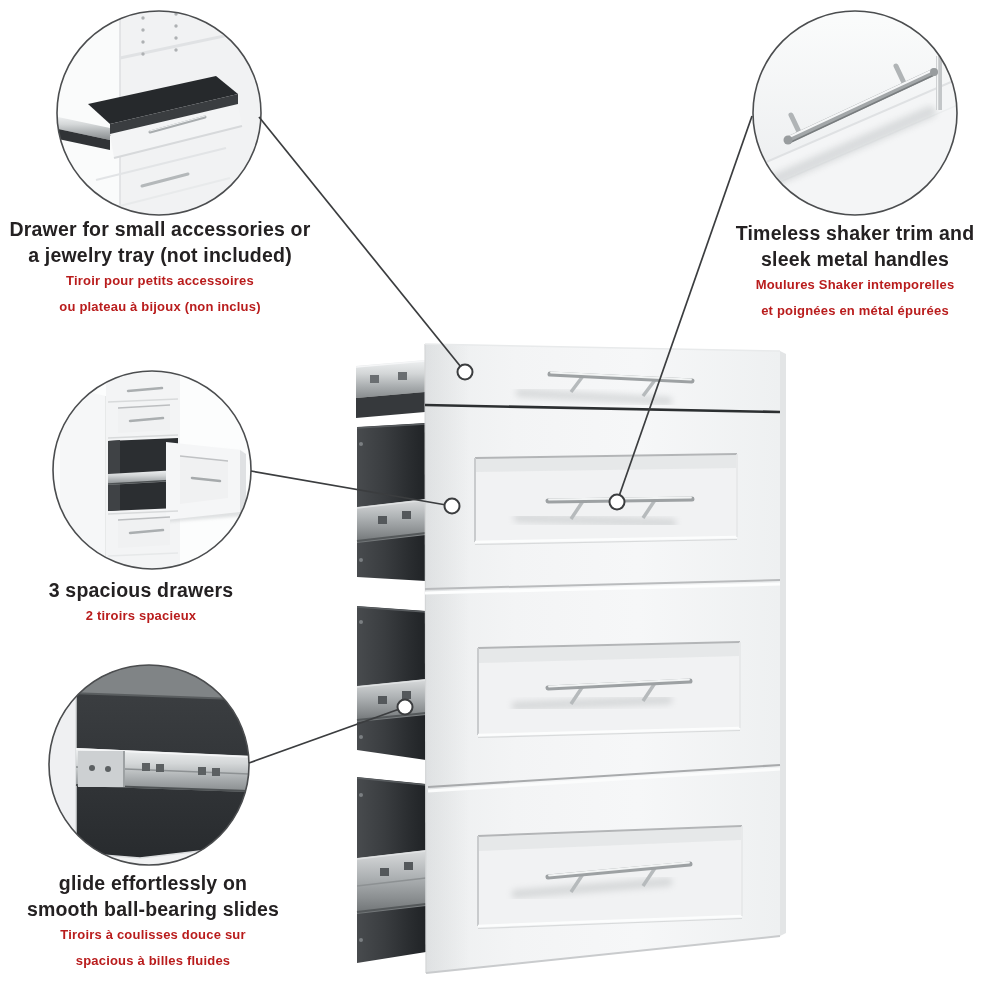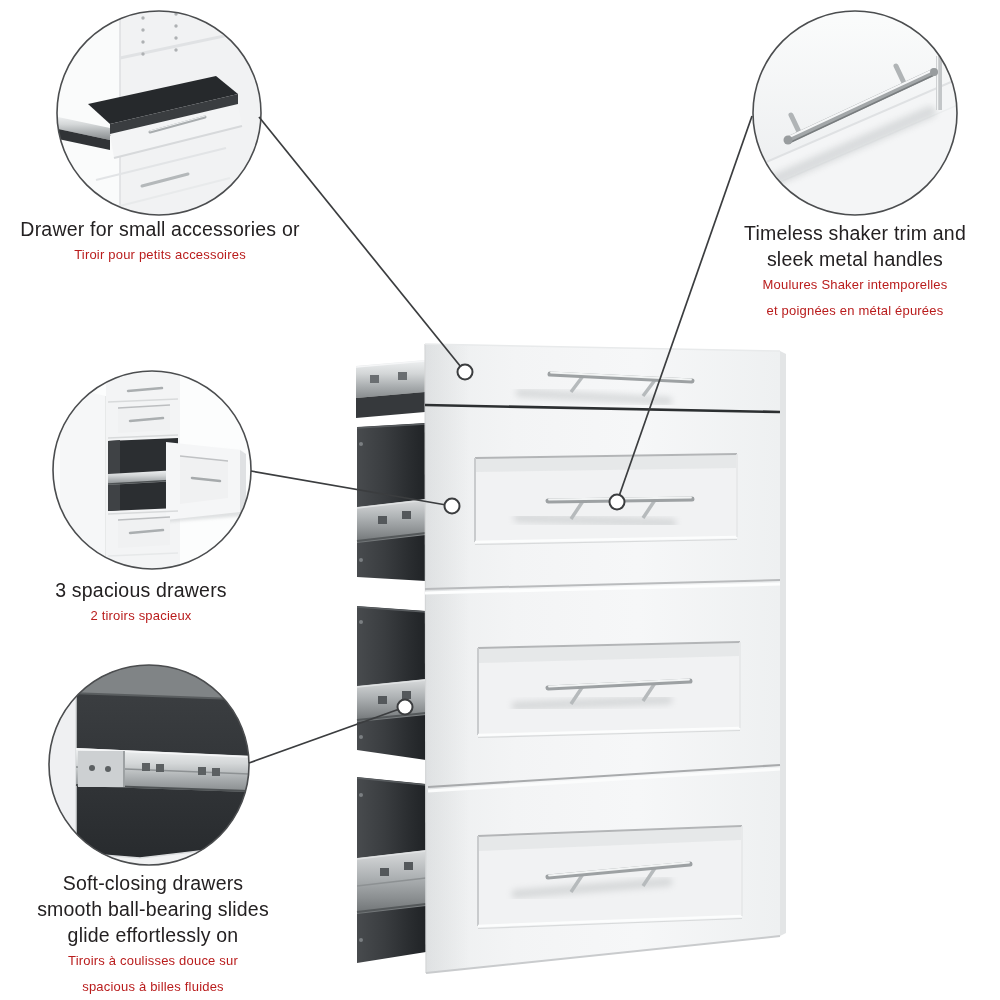--- a/index.html
+++ b/index.html
@@ -1,17 +1,17 @@
 <!DOCTYPE html>
 <html><head>
 <meta charset="utf-8">
 <style>
   html,body{margin:0;padding:0;background:#ffffff;}
   .stage{position:relative;width:1000px;height:1000px;background:#ffffff;overflow:hidden;
-         font-family:"Liberation Sans", sans-serif;}
+         font-family:"Liberation Sans", sans-serif;font-weight:bold;}
   .stage svg{position:absolute;left:0;top:0;}
   .callout-text{position:absolute;text-align:center;letter-spacing:.2px;}
   .callout-text .t{color:#242122;font-size:19.5px;line-height:26px;white-space:nowrap;}
   .callout-text .s{color:#b91c1c;font-size:13px;line-height:26px;white-space:nowrap;}
 </style>
 </head>
 <body>
 
 <div class="stage">
 
@@ -321,36 +321,37 @@
   <g fill="#ffffff" stroke="#3b3d3f" stroke-width="2">
     <circle cx="465" cy="372" r="7.5"></circle>
     <circle cx="617" cy="502" r="7.5"></circle>
     <circle cx="452" cy="506" r="7.5"></circle>
     <circle cx="405" cy="707" r="7.5"></circle>
   </g>
 </svg>
 
   <div class="callout-text" style="left:0px;top:216px;width:320px;">
     <div class="t">Drawer for small accessories or</div>
+    <div class="t">a jewelry tray (not included)</div>
     <div class="s">Tiroir pour petits accessoires</div>
+    <div class="s">ou plateau à bijoux (non inclus)</div>
   </div>
 
   <div class="callout-text" style="left:695px;top:220px;width:320px;">
     <div class="t">Timeless shaker trim and</div>
     <div class="t">sleek metal handles</div>
     <div class="s">Moulures Shaker intemporelles</div>
     <div class="s">et poignées en métal épurées</div>
   </div>
 
   <div class="callout-text" style="left:0;top:577px;width:282px;">
     <div class="t">3 spacious drawers</div>
     <div class="s">2 tiroirs spacieux</div>
   </div>
 
   <div class="callout-text" style="left:12px;top:870px;width:282px;">
-    <div class="t">Soft-closing drawers</div>
+    <div class="t">glide effortlessly on</div>
     <div class="t">smooth ball-bearing slides</div>
-    <div class="t">glide effortlessly on</div>
     <div class="s">Tiroirs à coulisses douce sur</div>
     <div class="s">spacious à billes fluides</div>
   </div>
 
 </div>
 
 </body></html>

